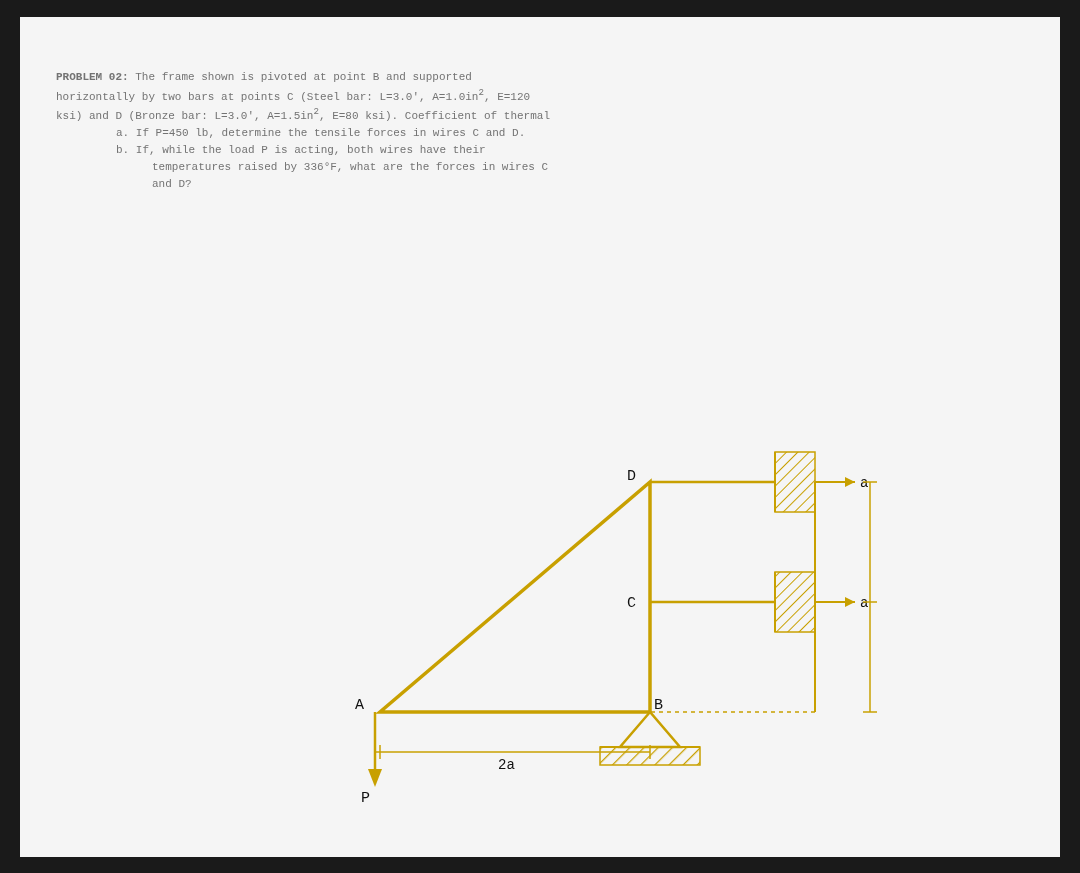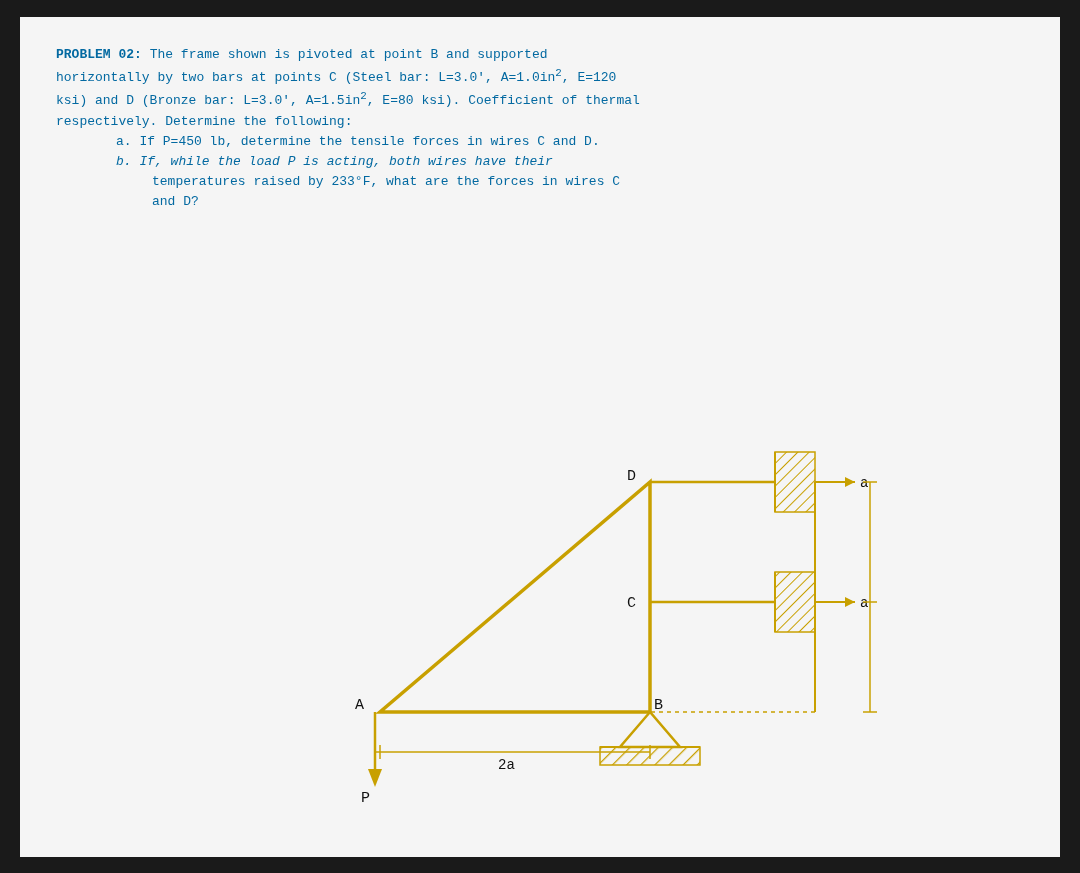--- a/index.html
+++ b/index.html
@@ -15,24 +15,25 @@
     .page {
       width: 1040px;
       height: 840px;
       background: #f5f5f5;
       padding: 28px 36px;
       overflow: hidden;
       position: relative;
     }
     .problem-text {
       font-family: 'Courier New', Courier, monospace;
-      font-size: 13px;
+      font-size: 11px;
       line-height: 1.55;
-      color: #0369a1;
+      color: #737373;
       max-width: 900px;
+      margin-top: 24px;
     }
     .problem-text .bold {
       font-weight: bold;
     }
     .problem-text .underline {
       text-decoration-style: wavy;
     }
     .diagram-container {
       position: absolute;
       bottom: 30px;
@@ -49,24 +50,23 @@
 <body>
 
 <div class="page">
   <div class="problem-text">
     <p>
       <span class="bold">PROBLEM 02:</span>
       <span> The frame shown is pivoted at point B and supported</span>
     </p>
     <p>horizontally by two bars at points C (Steel bar: L=3.0′, A=1.0in<sup>2</sup>, E=120</p>
     <p><span class="underline">ksi</span>) and D (Bronze bar: L=3.0′, A=1.5in<sup>2</sup>, E=80 <span class="underline">ksi</span>). Coefficient of thermal</p>
-    <p>respectively. Determine the following:</p>
     <p style="margin-left:60px;">a. If P=450 lb, determine the tensile forces in wires C and D.</p>
-    <p style="margin-left:60px;font-style:italic;">b. If, while the load P is acting, both wires have their</p>
-    <p style="margin-left:96px;">temperatures raised by 233°F, what are the forces in wires C</p>
+    <p style="margin-left:60px;">b. If, while the load P is acting, both wires have their</p>
+    <p style="margin-left:96px;">temperatures raised by 336°F, what are the forces in wires C</p>
     <p style="margin-left:96px;">and D?</p>
   </div>
 
   <div class="diagram-container">
     <svg class="diagram" viewBox="0 0 680 420" xmlns="http://www.w3.org/2000/svg">
 
       <defs>
         <pattern id="hatch1" patternUnits="userSpaceOnUse" width="8" height="8" patternTransform="rotate(45)">
           <line x1="0" y1="0" x2="0" y2="8" stroke="#c8a000" stroke-width="2"></line>
         </pattern>

